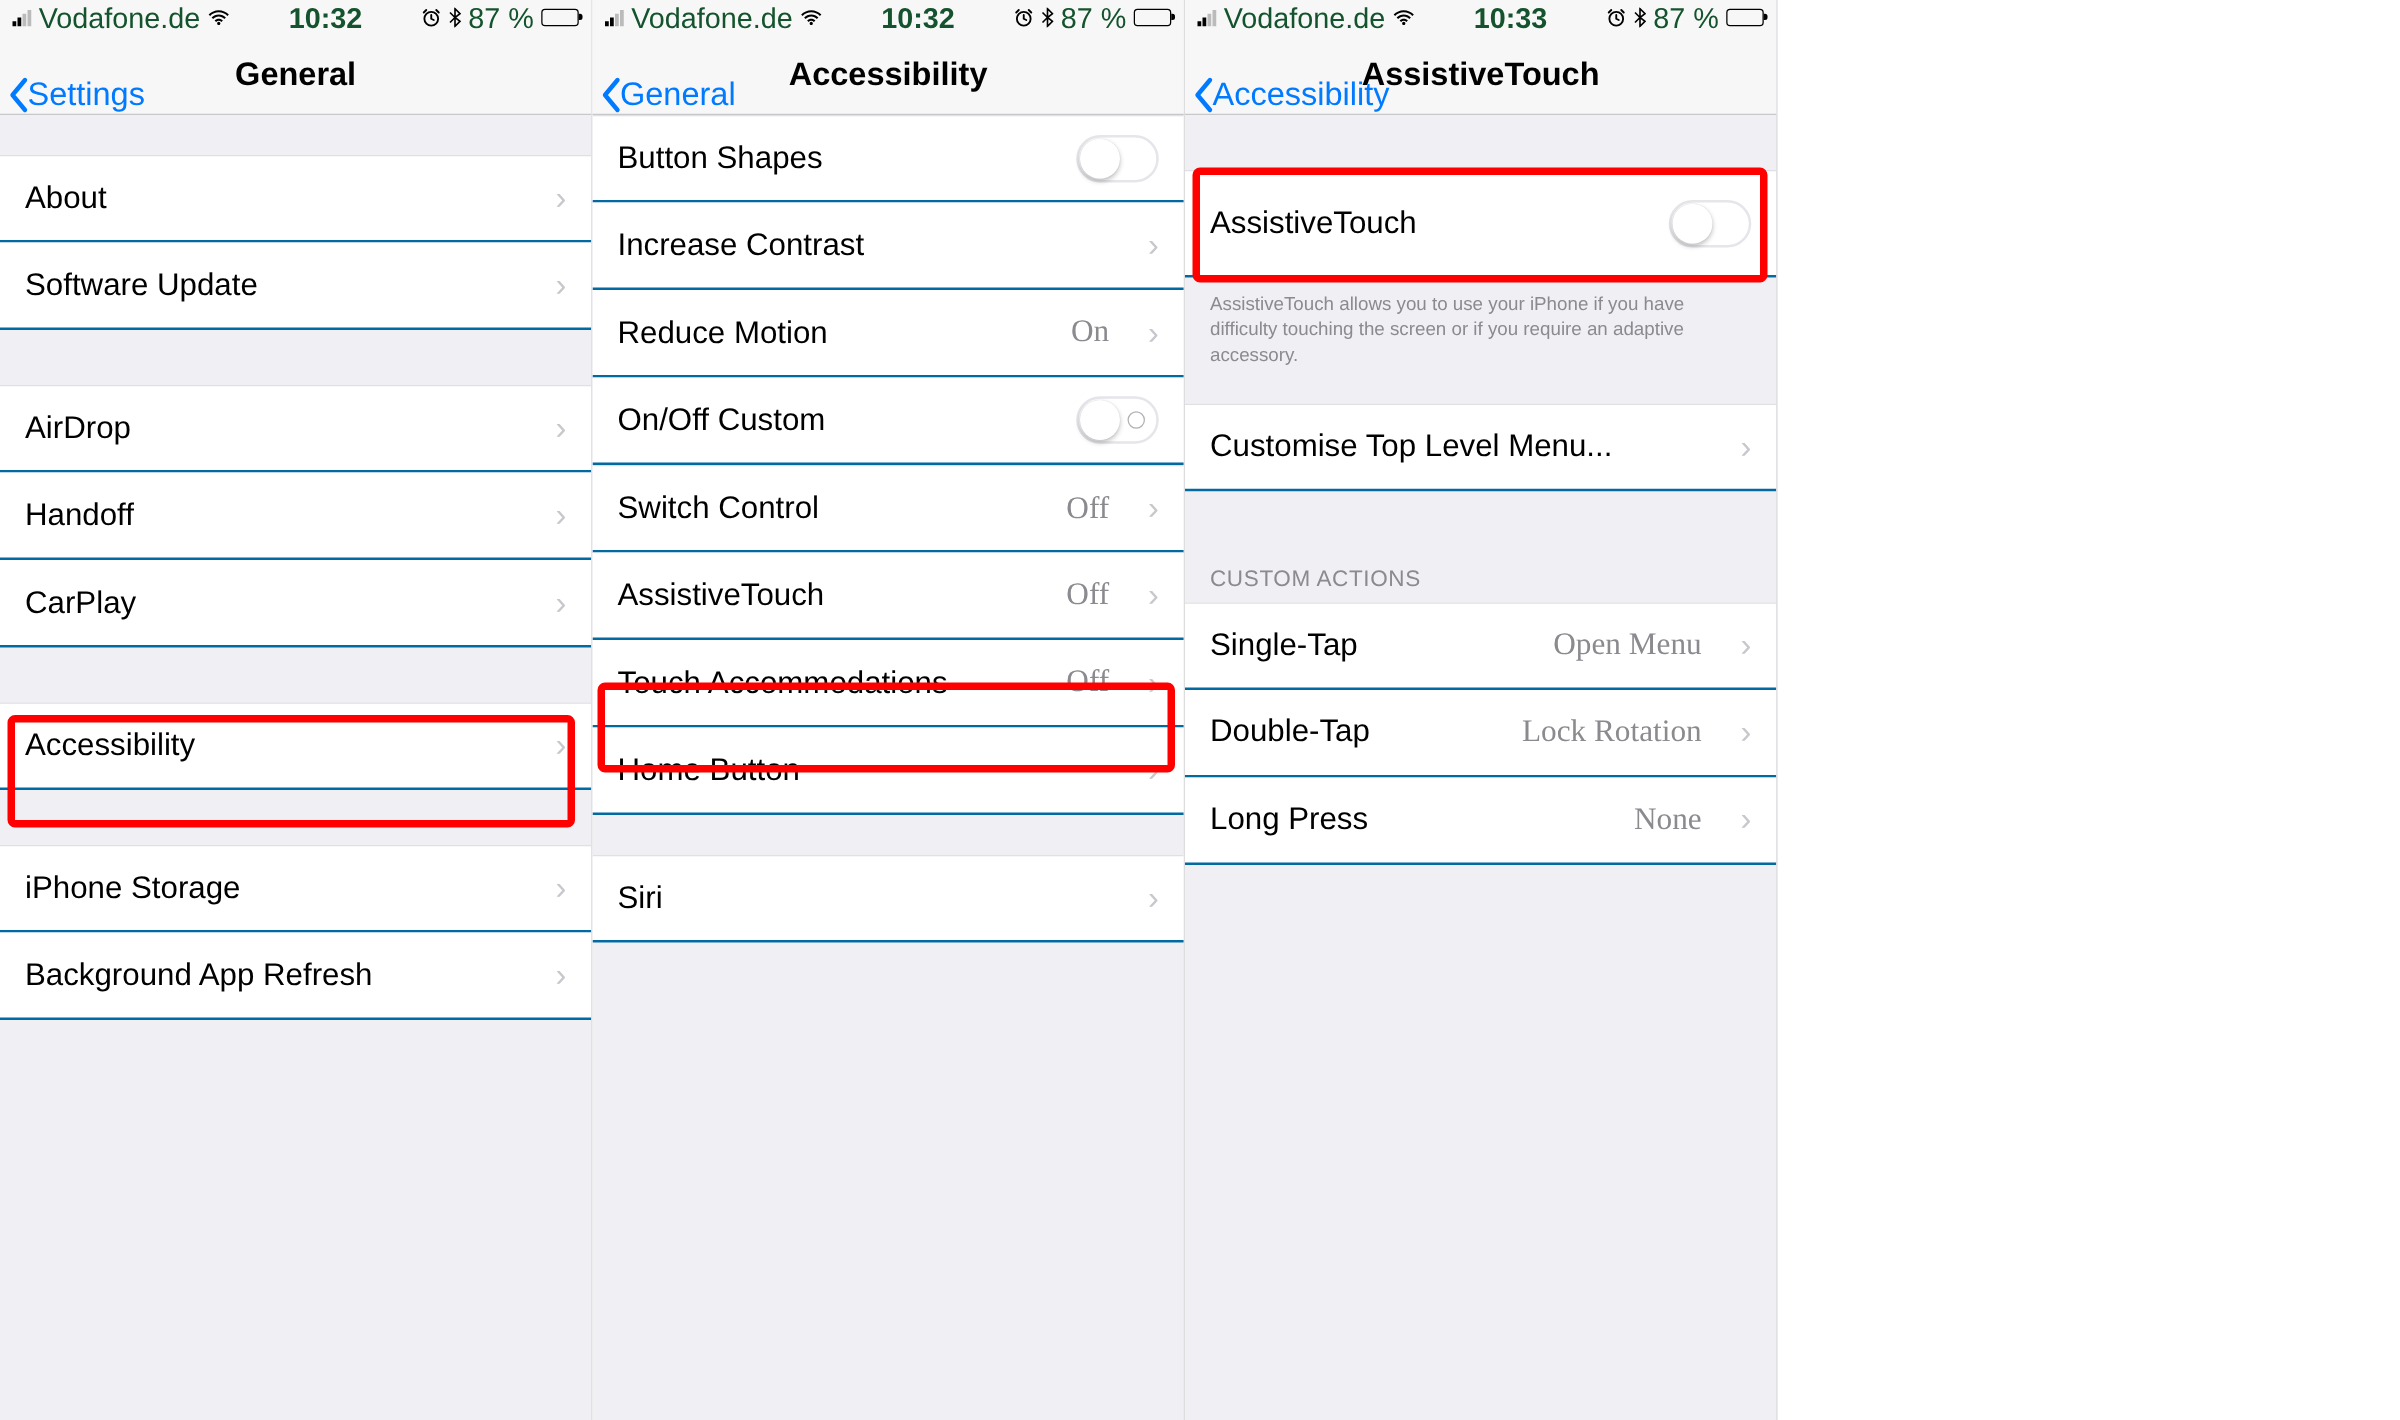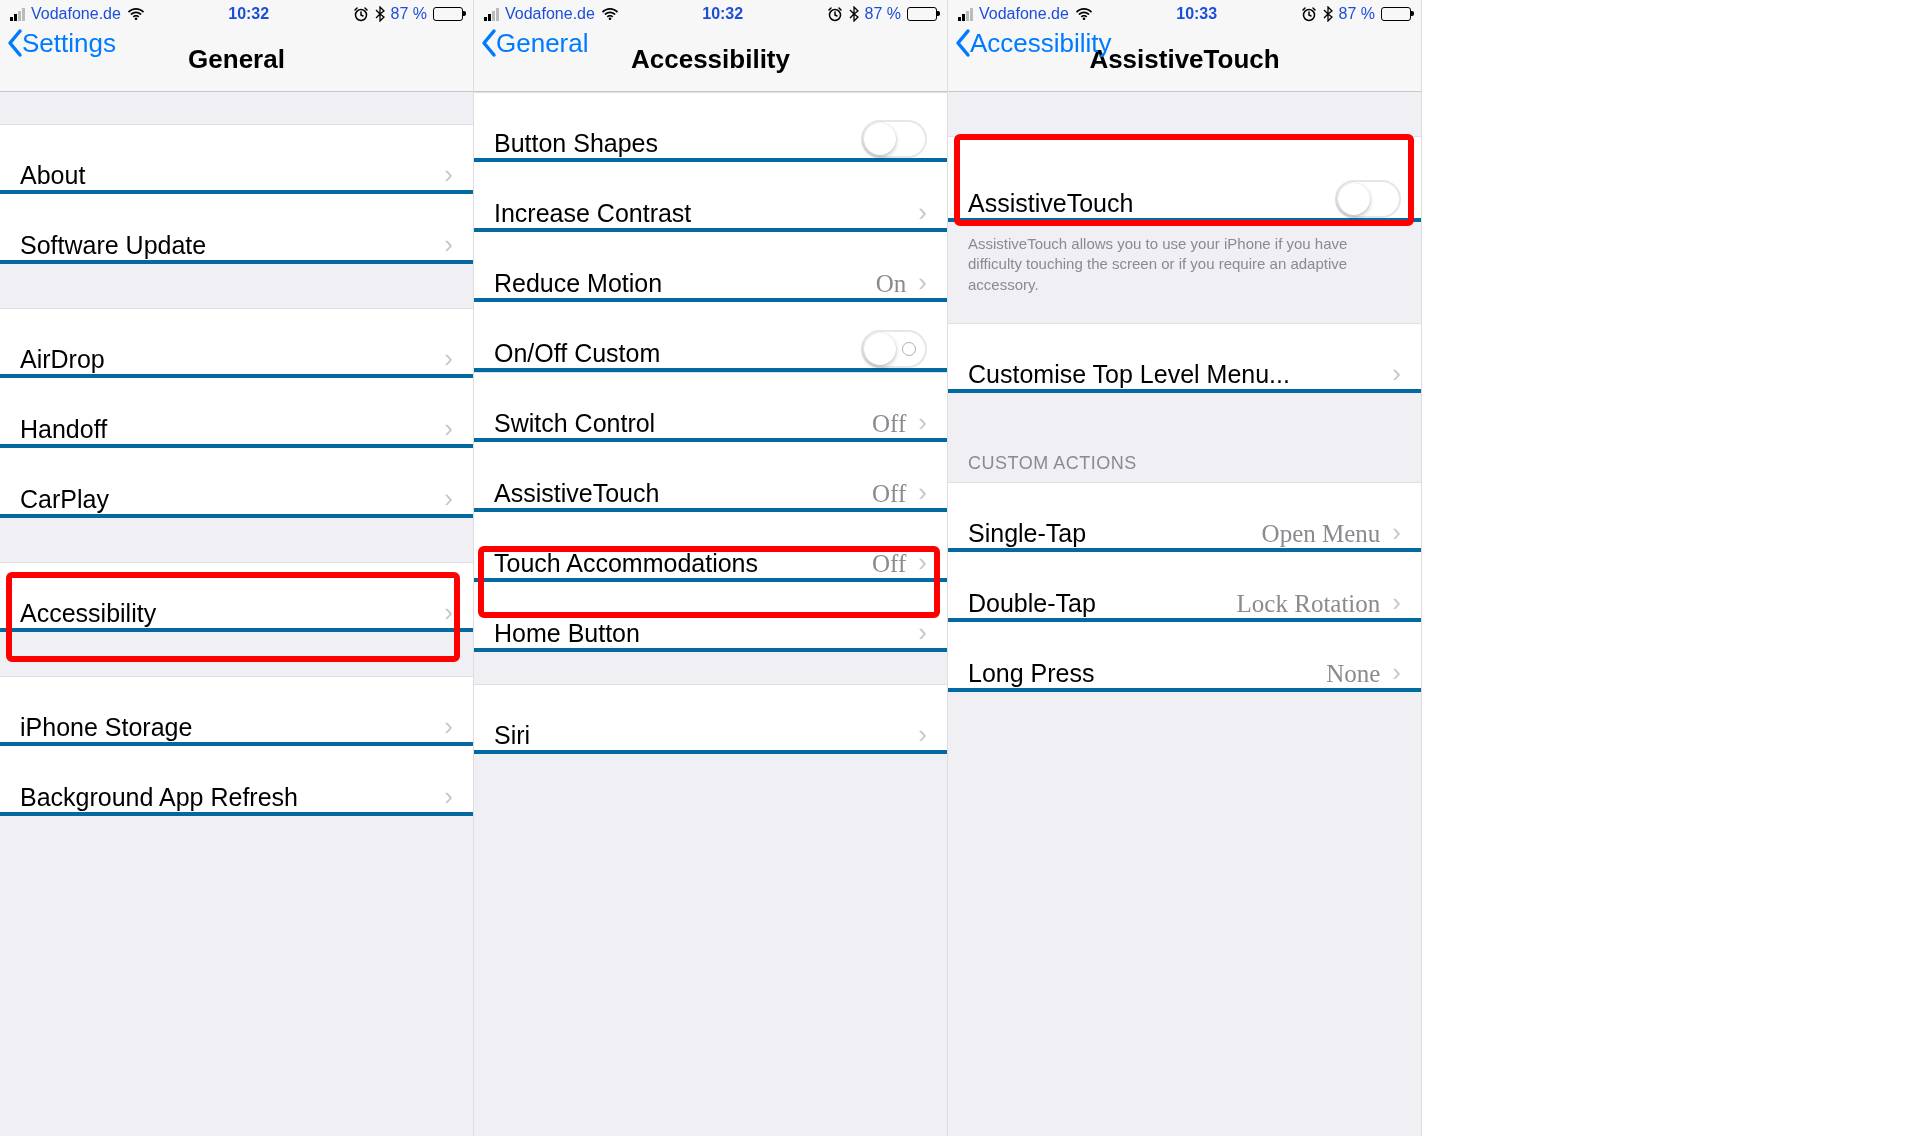--- a/index.html
+++ b/index.html
@@ -20,24 +20,24 @@
     position: relative;
     border-right: 1px solid #ddd;
   }
   .screen:last-of-type { border-right: none; }
   .status-bar {
     height: 28px;
     display: flex;
     align-items: center;
     justify-content: space-between;
     padding: 0 10px;
-    font-size: 16px;
+    font-size: 23px;
     font-weight: 500;
     background: #f7f7f7;
-    color: #1d4ed8;
+    color: #14532d;
   }
   .status-left, .status-right { display: flex; align-items: center; gap: 6px; }
   .signal { display: flex; align-items: flex-end; gap: 1px; }
   .signal .bar { width: 3px; background: #000; }
   .signal .bar.dim { background: #bbb; }
   .signal .b1 { height: 4px; }
   .signal .b2 { height: 7px; }
   .signal .b3 { height: 10px; }
   .signal .b4 { height: 13px; }
   .wifi-icon svg, .alarm-icon svg, .bt-icon svg { display: block; }
@@ -54,21 +54,21 @@
   .nav-bar {
     height: 64px;
     background: #f7f7f7;
     border-bottom: 1px solid #c8c7cc;
     position: relative;
     display: flex;
     align-items: center;
   }
   .nav-back {
     position: absolute; left: 6px; top: 0; bottom: 0;
-    display: flex; align-items: flex-start;
+    display: flex; align-items: flex-end;
     color: #007aff; font-size: 26px;
   }
   .nav-back .chev { margin-right: -2px; }
   .nav-title {
     margin: 0 auto;
     font-size: 26px;
     font-weight: 600;
     color: #000;
   }
   .content { flex: 1; overflow: hidden; }
@@ -84,25 +84,26 @@
     padding: 12px 20px 8px 20px;
     font-size: 15px;
     color: #8a8a8f;
     line-height: 1.35;
   }
   .cell {
     background: #fff;
     min-height: 70px;
     padding: 0 20px;
     display: flex;
-    align-items: flex-end;
-    border-bottom: 4px solid #0369a1;
+    align-items: center;
+    border-bottom: 2px solid #0369a1;
     font-size: 25px;
     color: #000;
     position: relative;
+    gap: 19px;
   }
   .cell.first { border-top: 1px solid #e0e0e2; }
   .cell .label { flex: 1; }
   .cell .value { color: #8a8a8f; font-size: 25px; margin-right: 12px; font-family: Liberation Serif, serif; }
   .chevron-right {
     color: #c7c7cc;
     font-size: 26px;
   }
   .toggle {
     width: 66px; height: 38px;

